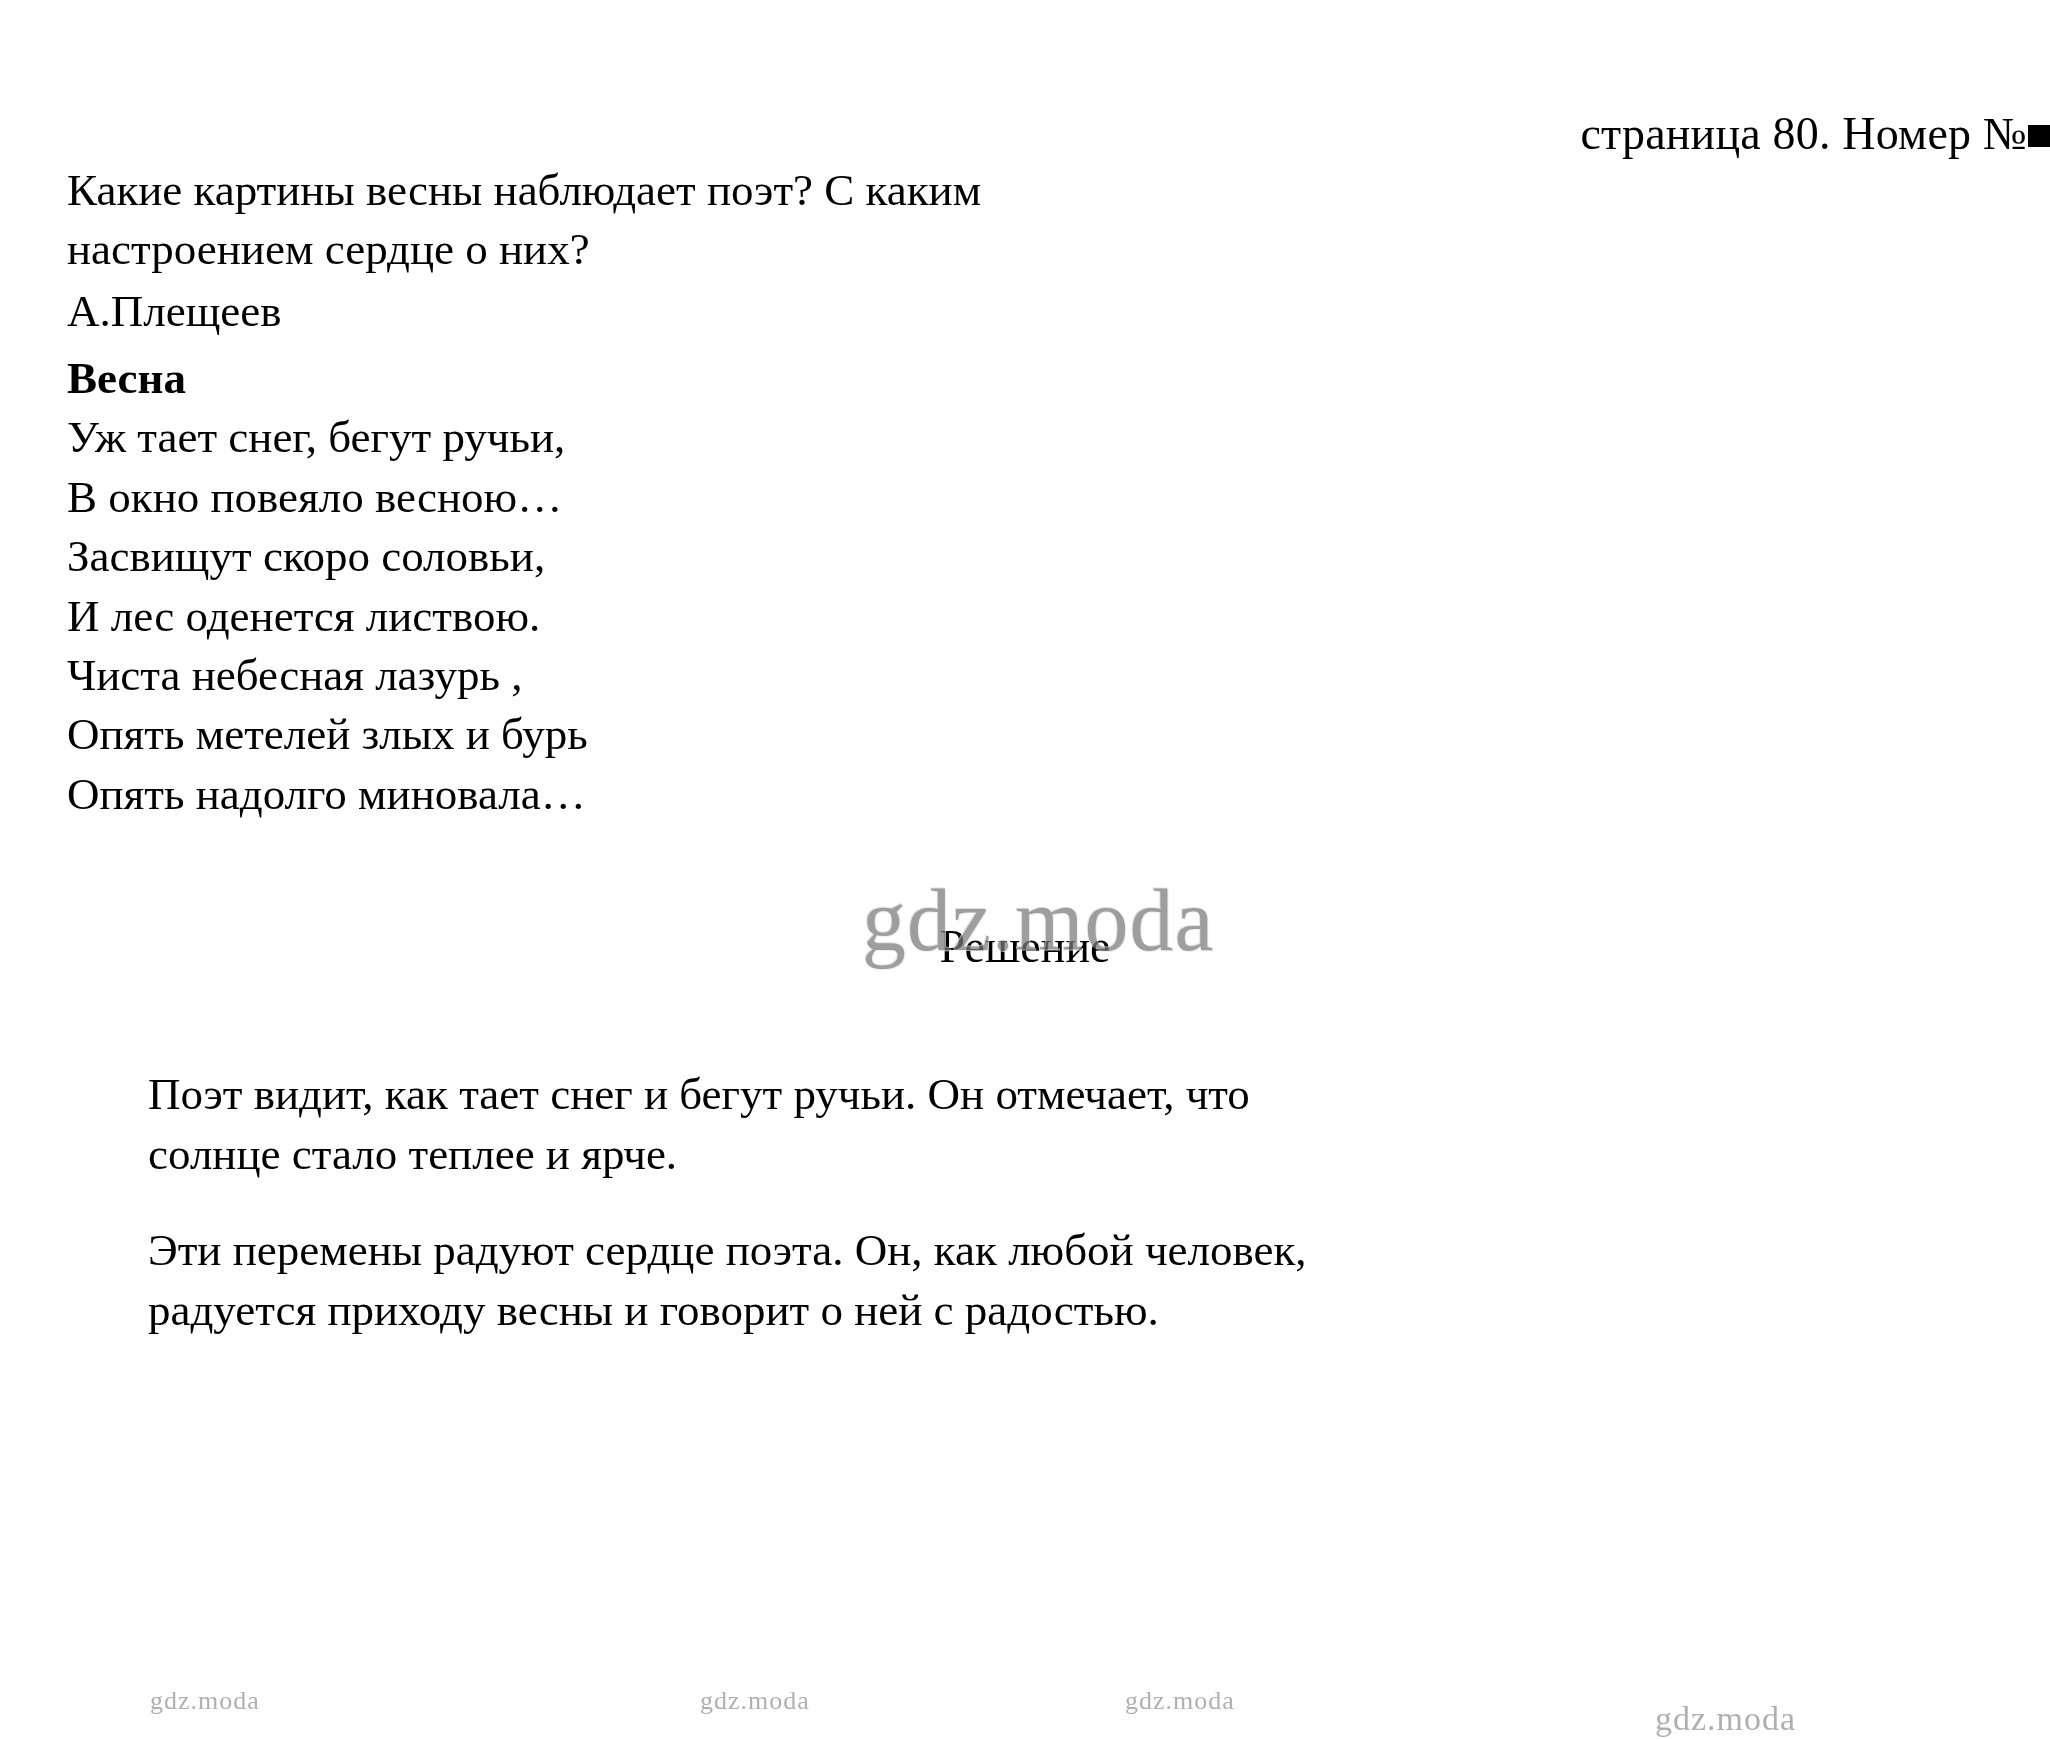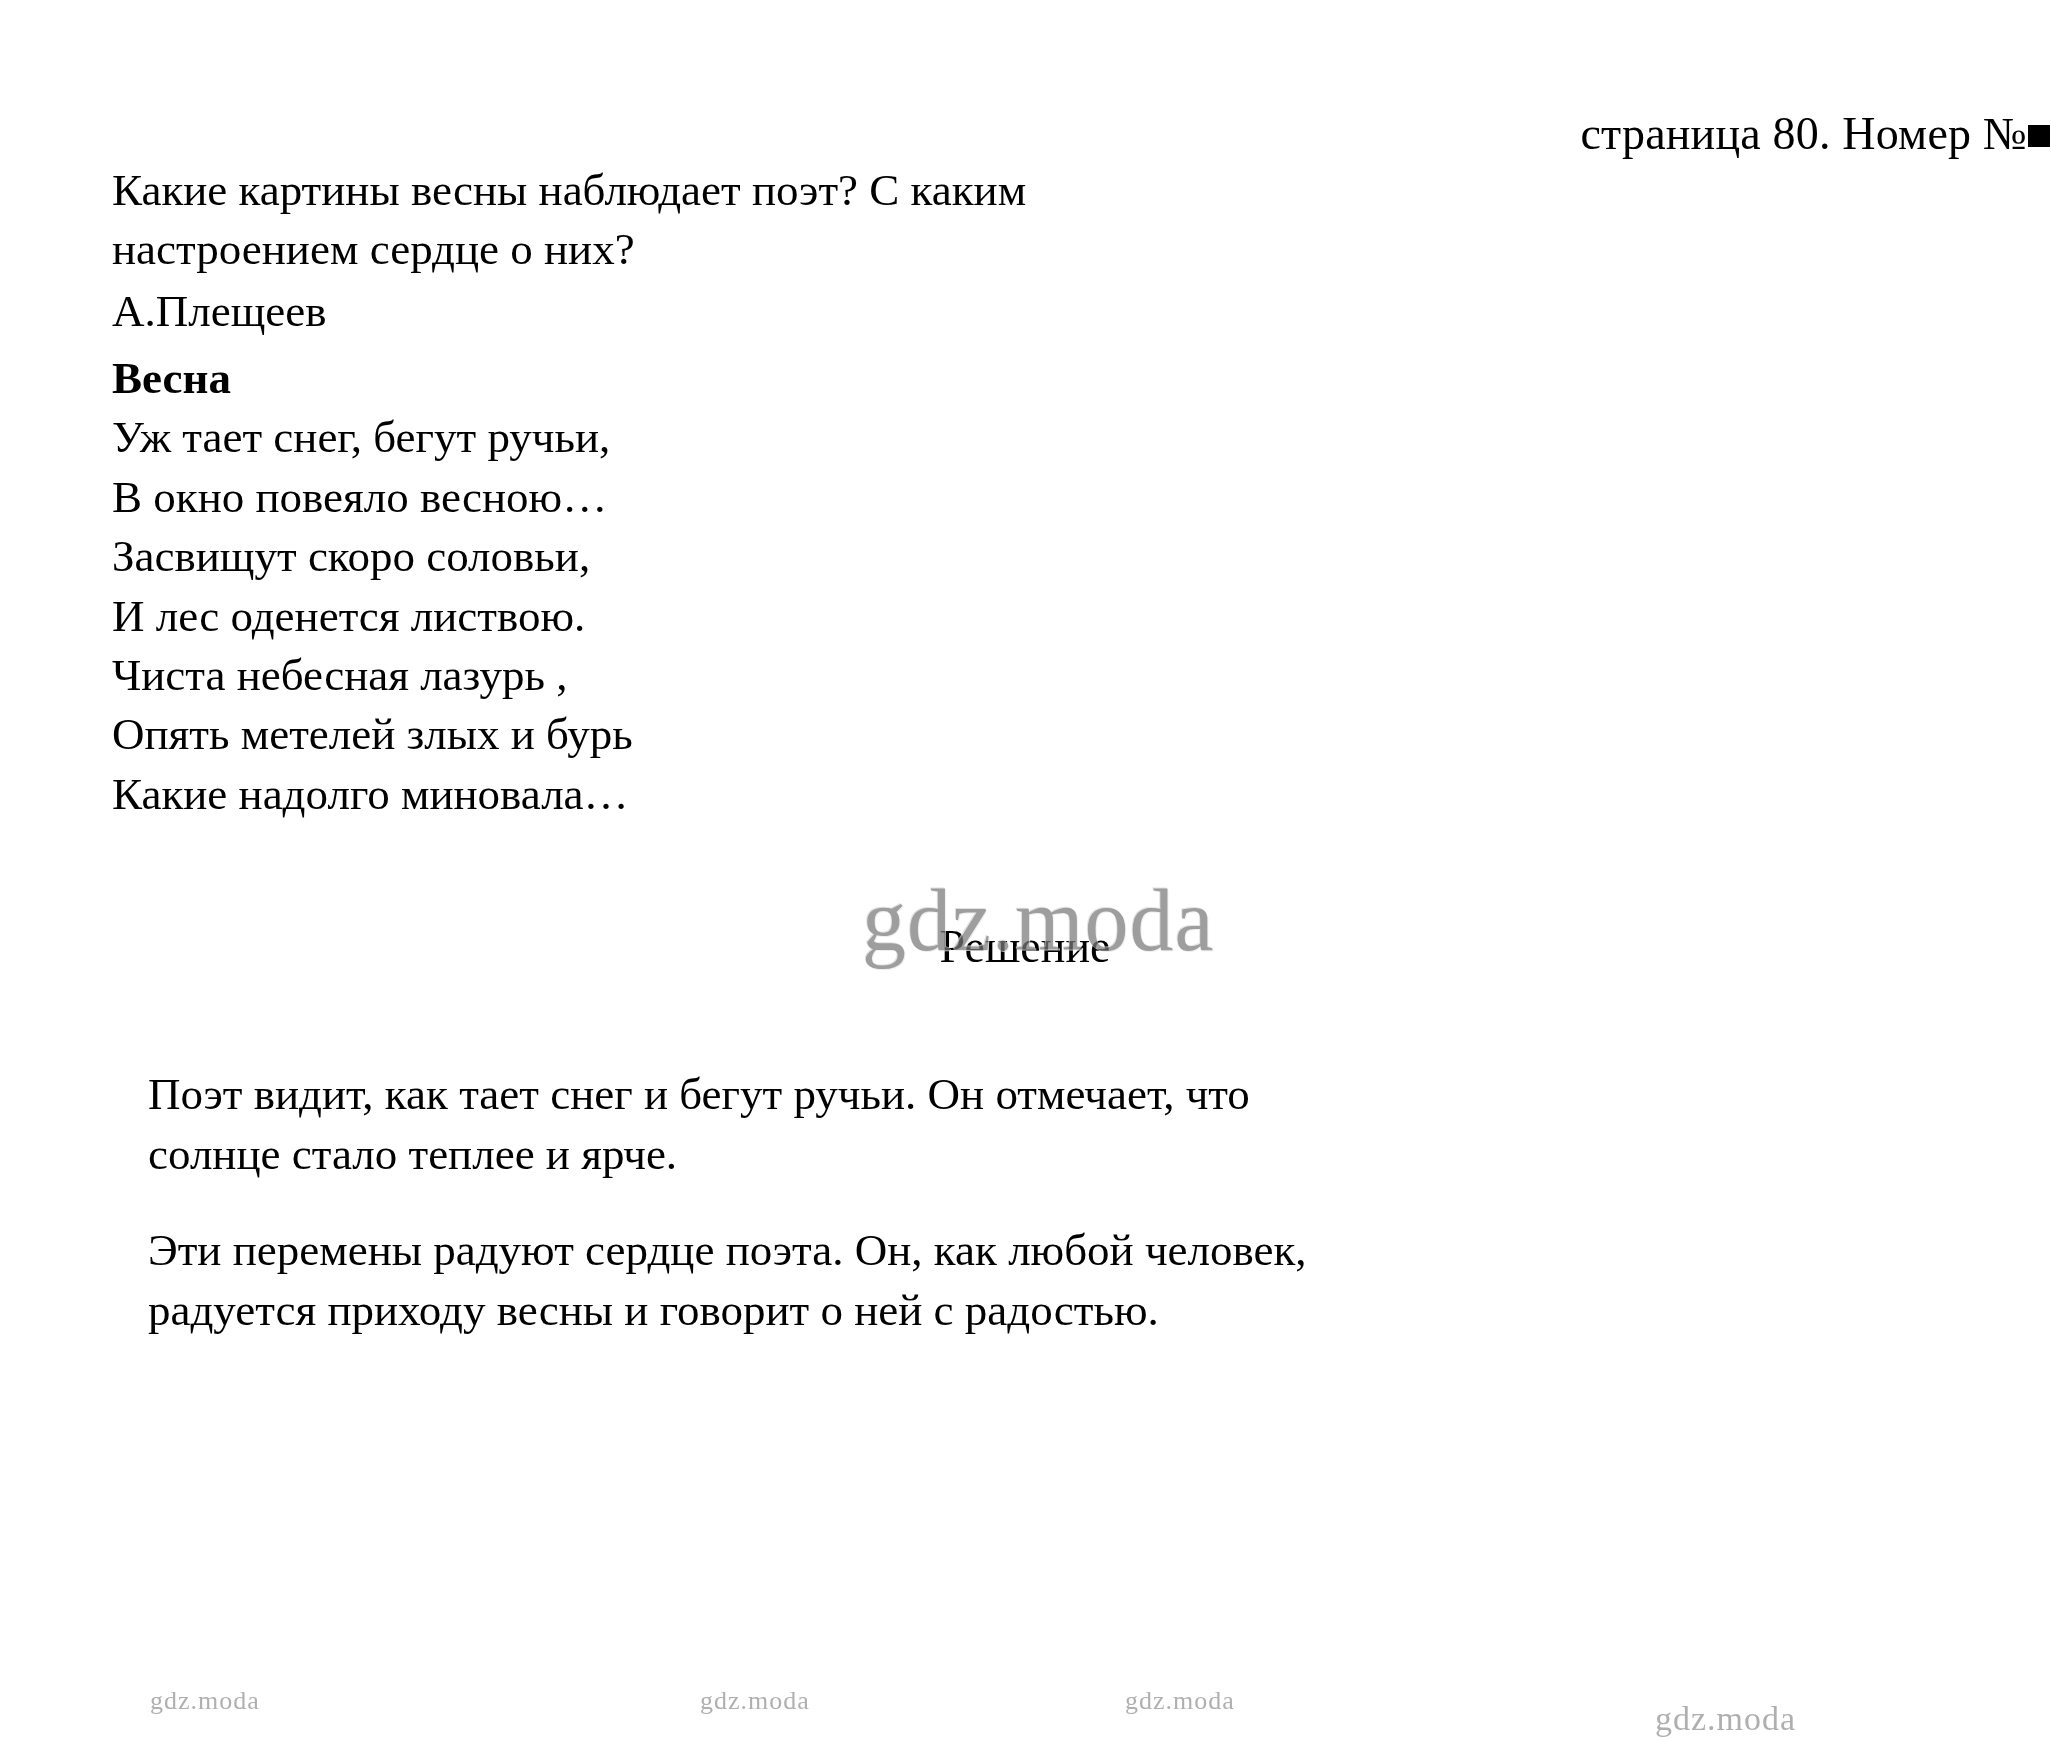--- a/index.html
+++ b/index.html
@@ -34,21 +34,21 @@
   .title .blackbox {
     display: inline-block;
     width: 22px;
     height: 22px;
     background: #000;
     vertical-align: 2px;
     margin-left: 1px;
   }
 
   .body-block {
-    margin-left: 112px;
+    margin-left: 67px;
     margin-right: 110px;
     font-size: 45px;
     line-height: 1.32;
   }
 
   .q-line { white-space: pre-wrap; }
 
   .author { margin-top: 2px; }
 
   .poem-title {
@@ -111,21 +111,21 @@
     <div class="q-line">Какие картины весны наблюдает поэт? С каким</div>
     <div class="q-line">настроением сердце о них?</div>
     <div class="author">А.Плещеев</div>
     <div class="poem-title">Весна</div>
     <div class="poem-line">Уж тает снег, бегут ручьи,</div>
     <div class="poem-line">В окно повеяло весною…</div>
     <div class="poem-line">Засвищут скоро соловьи,</div>
     <div class="poem-line">И лес оденется листвою.</div>
     <div class="poem-line">Чиста небесная лазурь ,</div>
     <div class="poem-line">Опять метелей злых и бурь</div>
-    <div class="poem-line">Какие надолго миновала…</div>
+    <div class="poem-line">Опять надолго миновала…</div>
   </div>
 
   <div class="reshenie">Решение</div>
 
   <div class="answer-block">
     <p class="answer-p">Поэт видит, как тает снег и бегут ручьи. Он отмечает, что
 солнце стало теплее и ярче.</p>
     <p class="answer-p second">Эти перемены радуют сердце поэта. Он, как любой человек,
 радуется приходу весны и говорит о ней с радостью.</p>
   </div>

